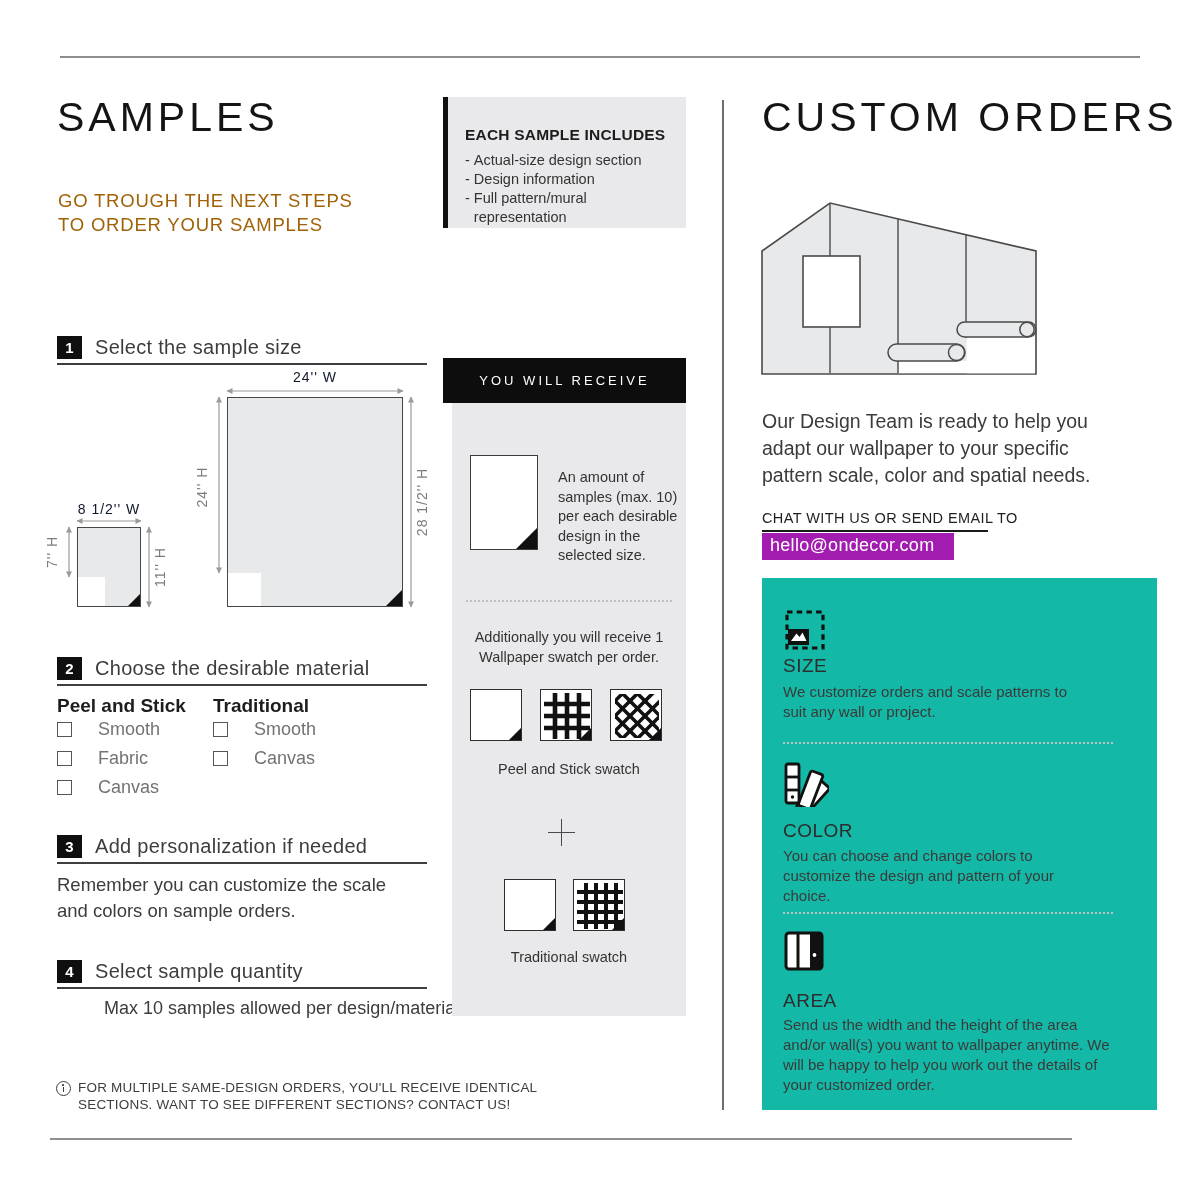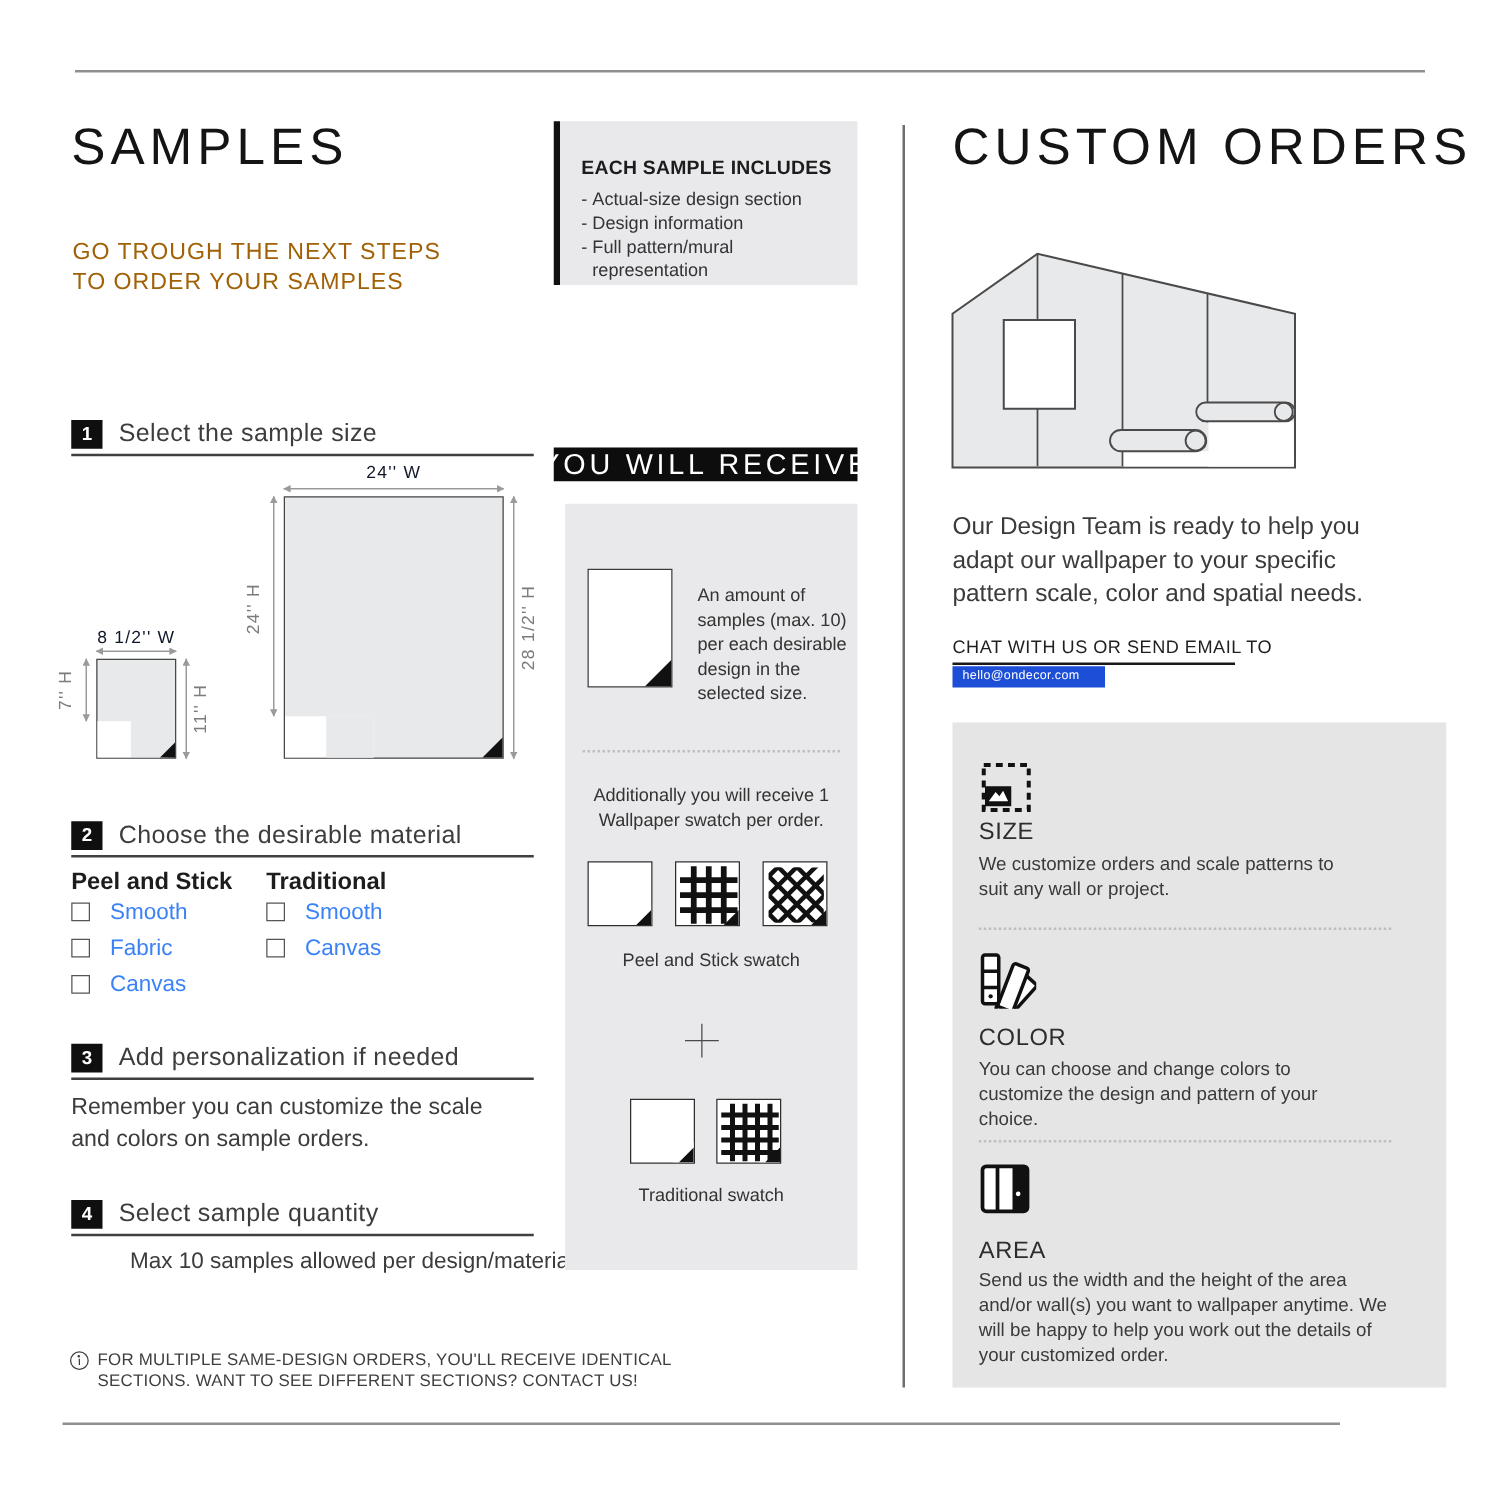--- a/index.html
+++ b/index.html
@@ -18,57 +18,57 @@
   
   .sample-rect{position:absolute;background:#e8e9eb;border:1.6px solid #474747;box-sizing:border-box;}
   .sample-rect .strip{position:absolute;left:0;bottom:0;background:#fff;}
   .sample-rect .insq{position:absolute;bottom:0;background:#e8e9eb;}
   .foldb{position:absolute;right:0;bottom:0;width:0;height:0;}
   .dimw{position:absolute;font-size:14px;color:#0f172a;letter-spacing:1px;text-align:center;width:120px;white-space:nowrap;}
   .rot{position:absolute;transform:translate(-50%,-50%) rotate(-90deg);font-size:14px;color:#7c7c7c;letter-spacing:1px;white-space:nowrap;}
   
   .mat-col{position:absolute;}
   .mat-title{font-size:19px;font-weight:bold;color:#1d1d1d;margin-bottom:2px;}
-  .chkrow{display:flex;align-items:center;gap:16px;font-size:18px;color:#3b82f6;margin-bottom:8px;}
+  .chkrow{display:flex;align-items:center;gap:26px;font-size:18px;color:#737373;margin-bottom:8px;}
   .chk{width:13px;height:13px;border:1.5px solid #555;background:#fff;flex:0 0 auto;}
   .note{position:absolute;font-size:18.5px;color:#3c3c3c;line-height:26px;}
   
   .foot{position:absolute;font-size:13.5px;letter-spacing:0.2px;color:#3e3e3e;line-height:16.5px;}
   .info-ic{position:absolute;width:15px;height:15px;border:1.4px solid #3e3e3e;border-radius:50%;box-sizing:border-box;}
   .info-ic::before{content:'';position:absolute;left:5.4px;top:2.3px;width:1.7px;height:1.7px;background:#3e3e3e;border-radius:50%;}
   .info-ic::after{content:'';position:absolute;left:5.5px;top:5.3px;width:1.6px;height:4.6px;background:#3e3e3e;}
   
   .includes{position:absolute;left:443px;top:97px;width:243px;height:131px;display:flex;}
   .includes .bar{width:5px;background:#111;flex:0 0 auto;}
   .includes .body{flex:1;background:#e9e9eb;padding:13px 8px 0 17px;box-sizing:border-box;}
   .includes h3{margin:16px 0 7px 0;font-size:15.5px;letter-spacing:0.2px;color:#1c1c1c;font-weight:bold;}
   .inc-item{display:flex;font-size:14.5px;line-height:19px;color:#333;width:196px;}
   .inc-item .dash{flex:0 0 auto;margin-right:4px;}
-  .receive-hdr{position:absolute;left:443px;top:358px;width:243px;height:27px;background:#0d0d0d;color:#fff;
-               display:flex;align-items:center;justify-content:center;font-size:23px;letter-spacing:3px;white-space:nowrap;}
+  .receive-hdr{position:absolute;left:443px;top:358px;width:243px;height:45px;background:#0d0d0d;color:#fff;
+               display:flex;align-items:center;justify-content:center;font-size:13px;letter-spacing:3px;white-space:nowrap;}
   .mid-panel{position:absolute;left:452px;top:403px;width:234px;height:613px;background:#e9e9eb;}
   .sheet{position:absolute;background:#fff;border:1.5px solid #3a3a3a;box-sizing:border-box;}
   .dotted{position:absolute;border-top:2px dotted #bfbfc3;}
   .midtext{position:absolute;font-size:14.5px;line-height:19.5px;color:#333;}
   .swatch{position:absolute;width:52px;height:52px;background:#fff;border:1.5px solid #2e2e2e;box-sizing:border-box;overflow:hidden;}
   .swatch svg{position:absolute;left:0;top:0;}
   .swatch::before{content:'';position:absolute;right:0;bottom:0;width:0;height:0;
                   border-left:17px solid transparent;border-bottom:17px solid #fff;}
   .swatch::after{content:'';position:absolute;right:0;bottom:0;width:0;height:0;
                  border-left:12px solid transparent;border-bottom:12px solid #111;}
   .plus-ic{position:absolute;left:548px;top:819px;width:27px;height:27px;}
   .plus-ic::before{content:'';position:absolute;left:0;top:12.7px;width:27px;height:1.7px;background:#4a4a4a;}
   .plus-ic::after{content:'';position:absolute;left:12.7px;top:0;width:1.7px;height:27px;background:#4a4a4a;}
   
   .r-intro{position:absolute;left:762px;top:408px;width:362px;font-size:19.5px;line-height:27px;color:#3b3b3b;}
   .chat-label{position:absolute;left:762px;top:510px;font-size:14.5px;letter-spacing:0.4px;color:#1f1f1f;white-space:nowrap;}
   .chat-underline{position:absolute;left:762px;top:530px;width:226px;height:2px;background:#1a1a1a;}
-  .email-box{position:absolute;left:762px;top:533px;background:#1d4ed8;color:#fff;font-size:10px;
+  .email-box{position:absolute;left:762px;top:533px;background:#a21caf;color:#fff;font-size:18px;
              padding:2px 20px 4px 8px;letter-spacing:0.3px;white-space:nowrap;}
-  .feat-panel{position:absolute;left:762px;top:578px;width:395px;height:532px;background:#e5e5e5;}
+  .feat-panel{position:absolute;left:762px;top:578px;width:395px;height:532px;background:#14b8a6;}
   .feat-name{position:absolute;font-size:19px;letter-spacing:0.5px;color:#2d2d2d;}
   .feat-desc{position:absolute;font-size:15px;line-height:20px;color:#3a3a3a;}
 </style>
 </head>
 <body>
 
 <div id="canvas">
 
   <div class="rule" style="left:60px;top:56px;width:1080px;"></div>
   <div class="rule" style="left:50px;top:1138px;width:1022px;"></div>

